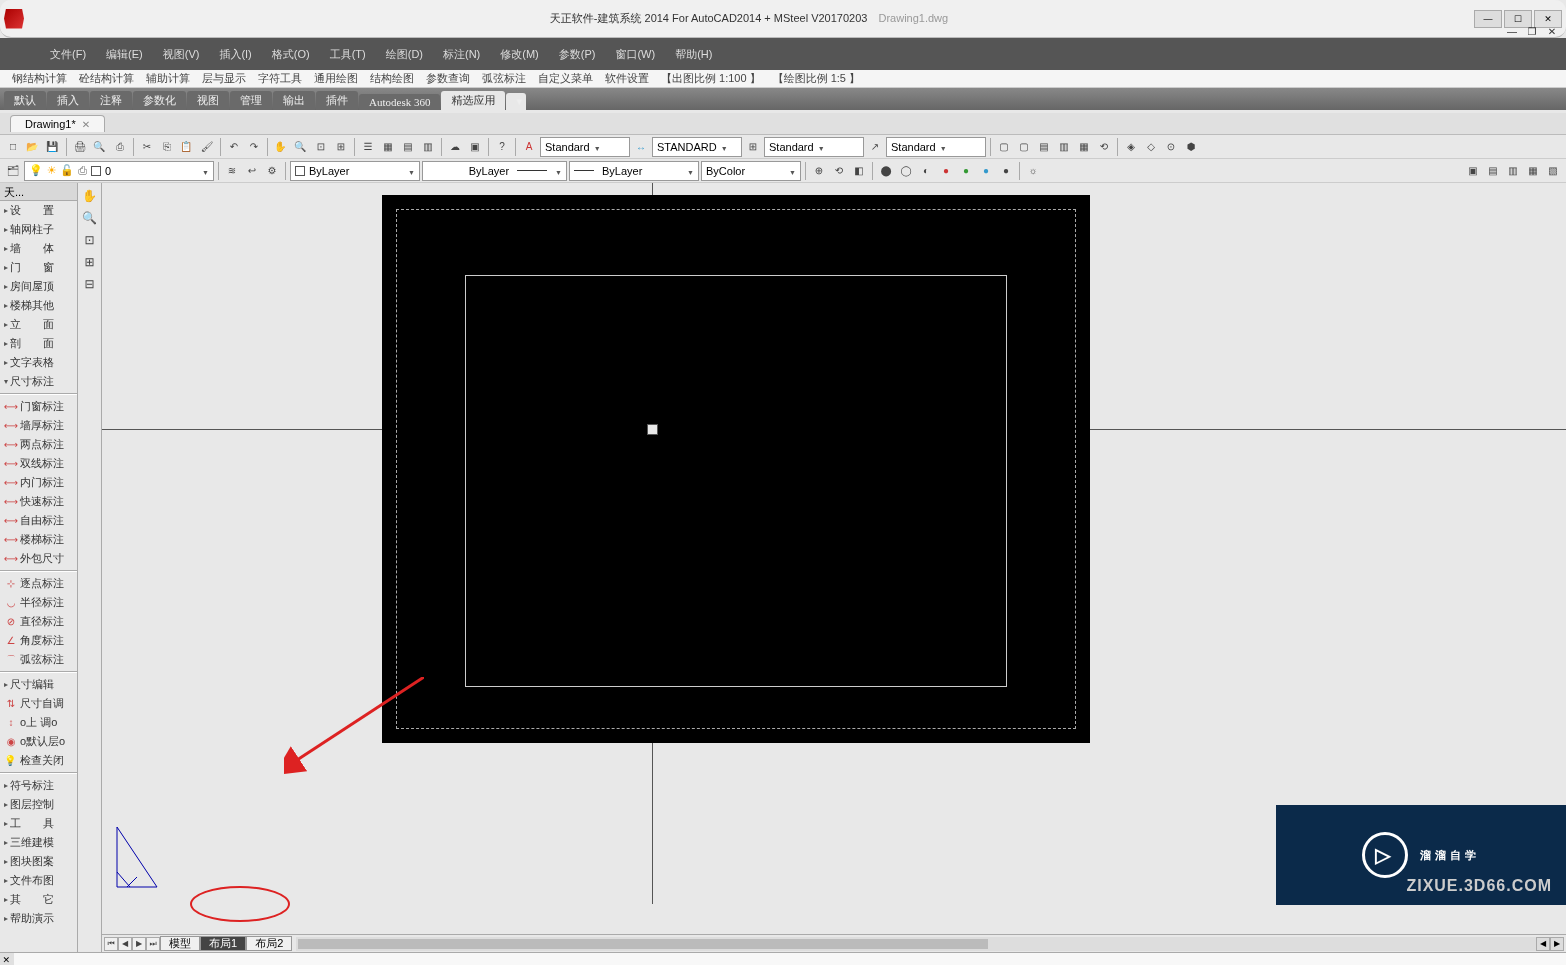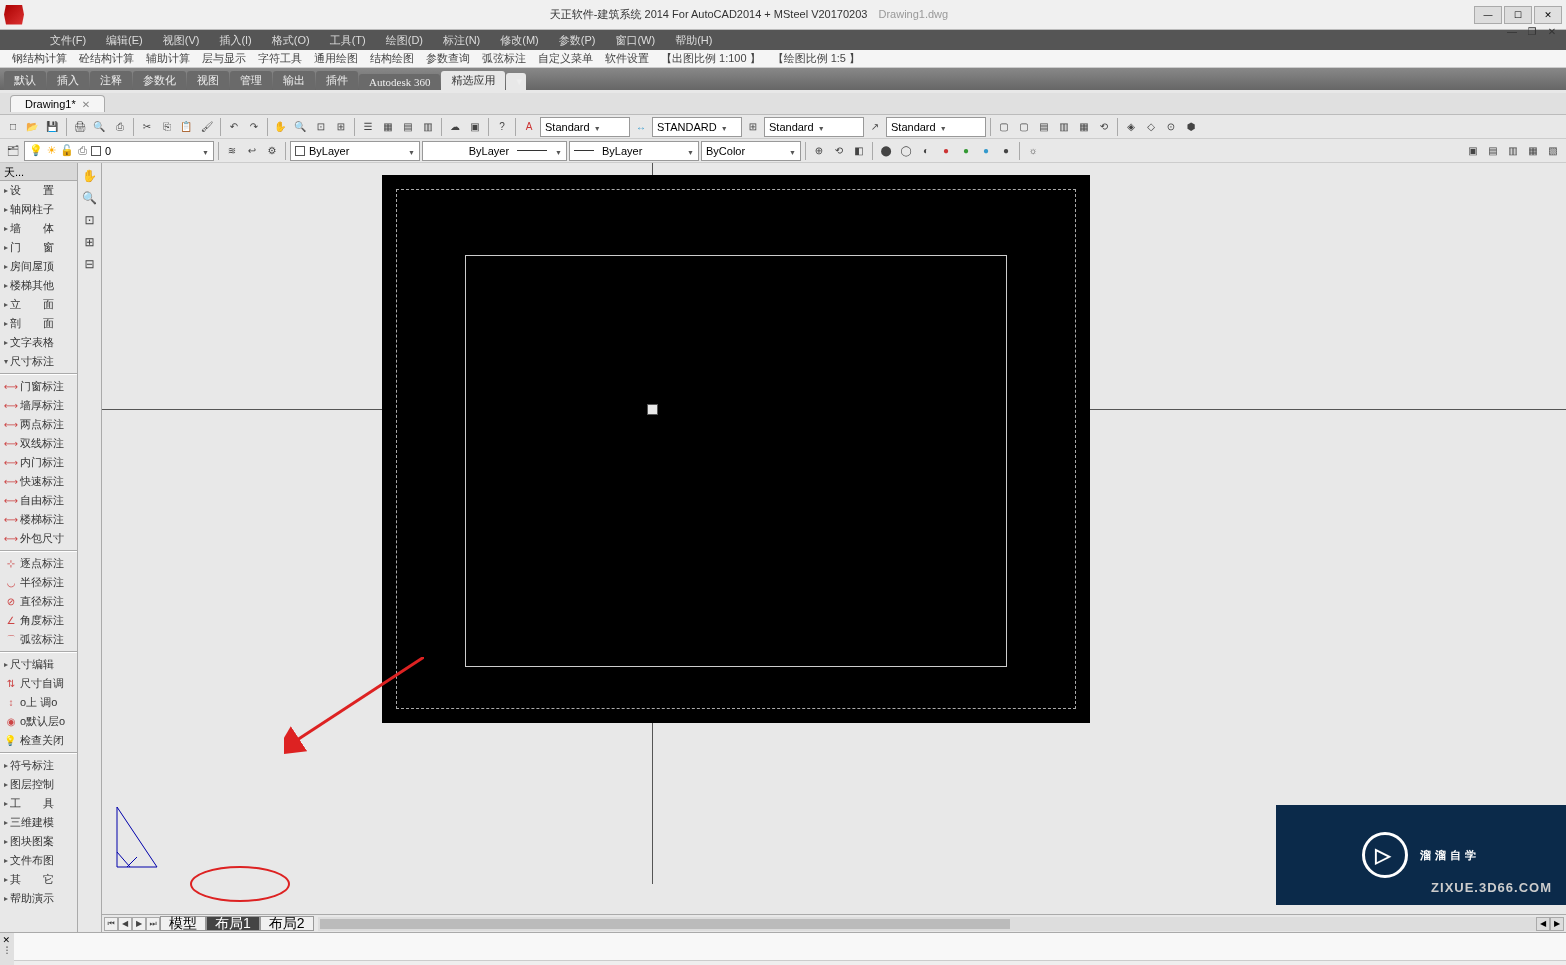--- a/index.html
+++ b/index.html
@@ -1,32 +1,32 @@
 <!DOCTYPE html>
 <html><head>
   <meta charset="utf-8">
   <style>
     * { margin: 0; padding: 0; box-sizing: border-box; font-family: "Microsoft YaHei", Arial, sans-serif; font-size: 11px; }
     body { background: #e8e8e8; width: 1566px; height: 965px; overflow: hidden; position: relative; }
     
     
-    .titlebar { height: 30px; background: #f0f0f0; display: flex; align-items: center; padding: 0 4px; border-bottom: 1px solid #bbb; }
+    .titlebar { height: 38px; background: #f0f0f0; display: flex; align-items: center; padding: 0 4px; border-bottom: 1px solid #bbb; border-radius: 11px; }
     .app-icon { width: 20px; height: 20px; background: linear-gradient(135deg,#a00,#d33); clip-path: polygon(10% 0,90% 0,100% 50%,90% 100%,10% 100%,0 50%); }
     .title-text { flex: 1; text-align: center; color: #333; }
     .title-breadcrumb { color: #999; margin-left: 8px; }
     .win-controls { display: flex; gap: 2px; }
     .win-btn { width: 28px; height: 18px; background: #ddd; border: 1px solid #aaa; display: flex; align-items: center; justify-content: center; font-size: 9px; }
     .win-btn.close { background: #e0e0e0; }
     
     
     .sub-controls { position: absolute; right: 4px; top: 24px; display: flex; gap: 0; }
     .sub-btn { width: 20px; height: 14px; display: flex; align-items: center; justify-content: center; font-size: 10px; color: #333; }
     
     
-    .menubar { height: 20px; background: #555; display: flex; align-items: center; padding: 0 40px; }
+    .menubar { height: 32px; background: #555; display: flex; align-items: center; padding: 0 40px; }
     .menubar-item { color: #ddd; padding: 0 10px; height: 100%; display: flex; align-items: center; }
     
     
     .menubar2 { height: 18px; background: #f5f5f5; display: flex; align-items: center; padding: 0 6px; border-bottom: 1px solid #ccc; }
     .mb2-item { color: #444; padding: 0 6px; font-size: 11px; }
     
     
     .ribbon { height: 22px; background: linear-gradient(#888,#666); display: flex; align-items: flex-end; padding: 0 4px; }
     .rtab { padding: 2px 10px; color: #eee; background: #6a6a6a; border-top-left-radius: 3px; border-top-right-radius: 3px; margin-right: 1px; font-family: Liberation Serif, serif; }
     .rtab.active { background: #e8e8e8; color: #333; }
@@ -80,39 +80,39 @@
     .ucs { position: absolute; left: 10px; bottom: 42px; width: 50px; height: 70px; }
     .ucs svg { width: 100%; height: 100%; }
     
     
     .annotation-arrow { position: absolute; left: 182px; top: 494px; width: 140px; height: 100px; pointer-events: none; }
     .annotation-circle { position: absolute; left: 88px; bottom: 12px; width: 100px; height: 36px; border: 2px solid #d22; border-radius: 50%; pointer-events: none; }
     
     
     .layout-tabs { height: 18px; background: #e8e8e8; display: flex; align-items: center; padding: 0 2px; border-top: 1px solid #aaa; }
     .lt-nav { width: 14px; height: 14px; font-size: 8px; color: #444; display: flex; align-items: center; justify-content: center; border: 1px solid #aaa; background: #f0f0f0; }
-    .lt-tab { padding: 0 8px; border: 1px solid #999; background: #f0f0f0; height: 15px; display: flex; align-items: center; font-size: 14px; }
+    .lt-tab { padding: 0 8px; border: 1px solid #999; background: #f0f0f0; height: 15px; display: flex; align-items: center; font-size: 11px; }
     .lt-tab.active { background: #444; color: #fff; }
     .lt-scroll { flex: 1; height: 14px; background: #ddd; margin-left: 4px; position: relative; }
     .lt-thumb { position: absolute; left: 2px; width: 690px; height: 10px; background: #bbb; top: 2px; }
     .lt-arrow { width: 14px; height: 14px; background: #ddd; border: 1px solid #aaa; font-size: 8px; display: flex; align-items: center; justify-content: center; }
     
     
     .cmdwin { height: 50px; background: #f4f4f4; border-top: 1px solid #aaa; display: flex; }
     .cmd-close { width: 14px; background: #e0e0e0; display: flex; flex-direction: column; align-items: center; padding-top: 2px; font-size: 9px; }
     .cmd-content { flex: 1; display: flex; flex-direction: column; }
     .cmd-history { flex: 1; background: #f8f8f8; padding: 2px 6px; font-family: "Simsun", monospace; font-size: 12px; color: #444; }
     .cmd-input-row { height: 22px; background: #eee; display: flex; align-items: center; padding: 0 4px; border-top: 1px solid #ccc; }
     .cmd-prompt-icon { width: 18px; height: 16px; font-size: 10px; color: #555; }
     .cmd-input { flex: 1; color: #999; font-style: italic; padding-left: 4px; }
     
     
     .watermark { position: absolute; right: 0; bottom: 60px; width: 290px; height: 100px; background: #0b2a4a; display: flex; align-items: center; justify-content: center; gap: 12px; color: #fff; font-size: 28px; font-weight: bold; letter-spacing: 4px; }
     .wm-logo { width: 46px; height: 46px; border: 3px solid #fff; border-radius: 50%; display: flex; align-items: center; justify-content: center; font-size: 20px; }
-    .wm-sub { position: absolute; bottom: 10px; right: 14px; font-size: 13px; letter-spacing: 1px; color: #ccc; }
+    .wm-sub { position: absolute; bottom: 10px; right: 14px; font-size: 16px; letter-spacing: 1px; color: #ccc; }
   </style>
 </head>
 <body>
 
 <div class="titlebar">
   <div class="app-icon"></div>
   <div class="title-text">
     <span>天正软件-建筑系统 2014  For AutoCAD2014 + MSteel V20170203</span>
     <span class="title-breadcrumb">Drawing1.dwg</span>
   </div>

